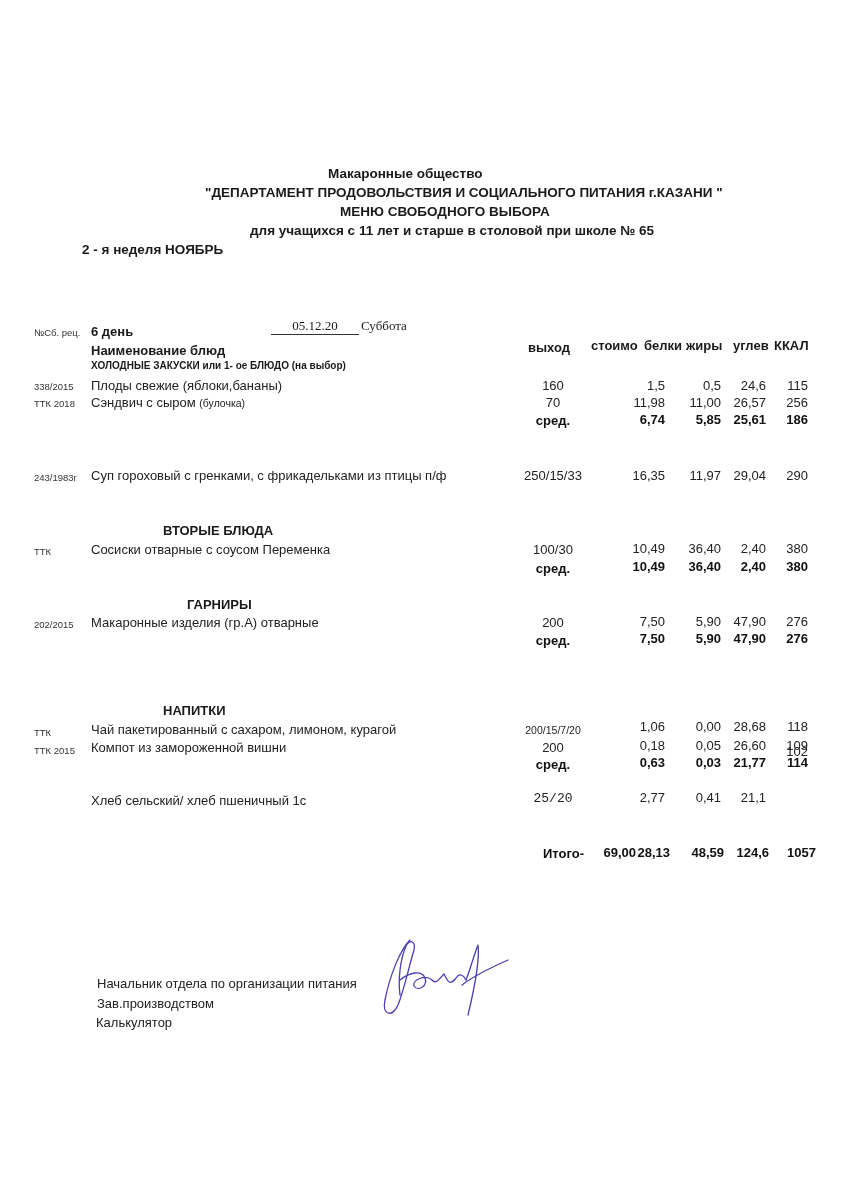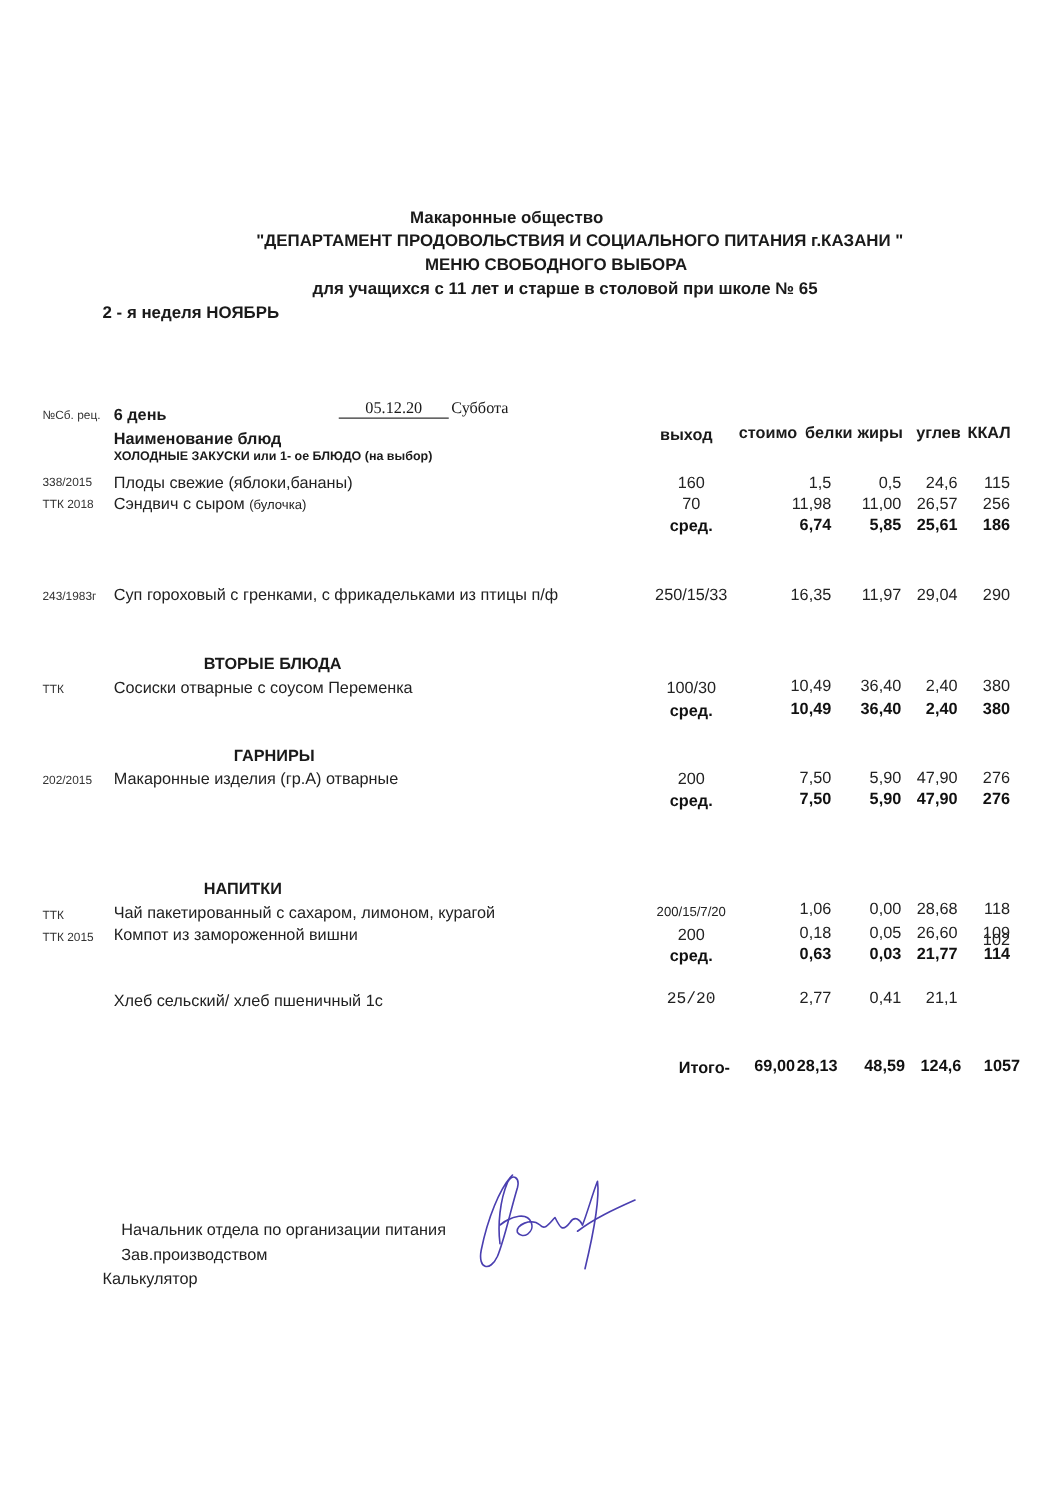--- a/index.html
+++ b/index.html
@@ -165,21 +165,21 @@
   <div class="abs nb" style="left:543px; top:846px; font-size:13px;">Итого-</div>
   <div class="num col-cost nb" style="left:586px; top:845px;">69,00</div>
   <div class="num col-prot nb" style="left:624px; top:845px;">28,13</div>
   <div class="num col-fat nb" style="left:680px; top:845px;">48,59</div>
   <div class="num col-carb nb" style="left:723px; top:845px;">124,6</div>
   <div class="num col-kcal nb" style="left:780px; top:845px;">1057</div>
 </div>
 
 <div class="abs name" style="left:97px; top:976px;">Начальник  отдела по организации питания</div>
 <div class="abs name" style="left:97px; top:996px;">Зав.производством</div>
-<div class="abs name" style="left:82px; top:1015px;">Калькулятор</div>
+<div class="abs name" style="left:96px; top:1015px;">Калькулятор</div>
 
 <svg class="sig" width="150" height="95" viewBox="0 0 150 95">
   <g fill="none" stroke="#4a3fb0" stroke-width="1.3" stroke-linecap="round" stroke-linejoin="round">
     <path d="M40 10 C30 20, 20 45, 15 70 C12 85, 22 88, 28 75 C34 60, 38 40, 44 20 C46 12, 40 8, 36 16 C30 30, 28 50, 30 65"></path>
     <path d="M30 50 C40 42, 52 40, 55 48 C58 56, 48 62, 44 56 C42 50, 55 44, 62 50 C66 55, 70 48, 74 44 C78 52, 80 56, 86 48 C90 42, 94 46, 96 50"></path>
     <path d="M96 50 C100 40, 104 25, 108 15 C110 30, 104 60, 98 85"></path>
     <path d="M92 55 C105 45, 120 38, 138 30"></path>
   </g>
 </svg>
 

